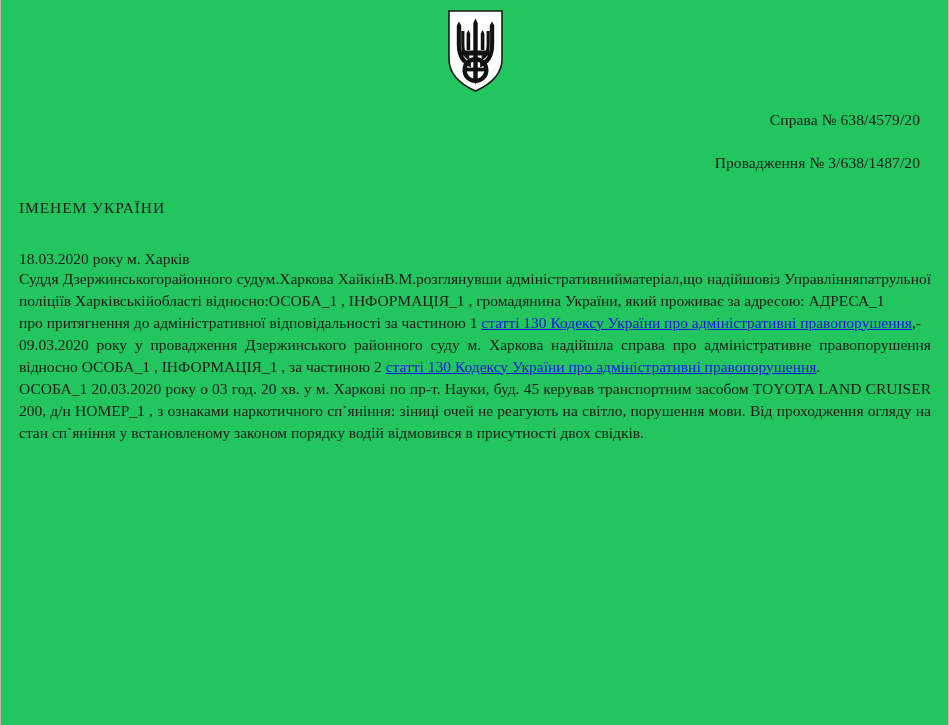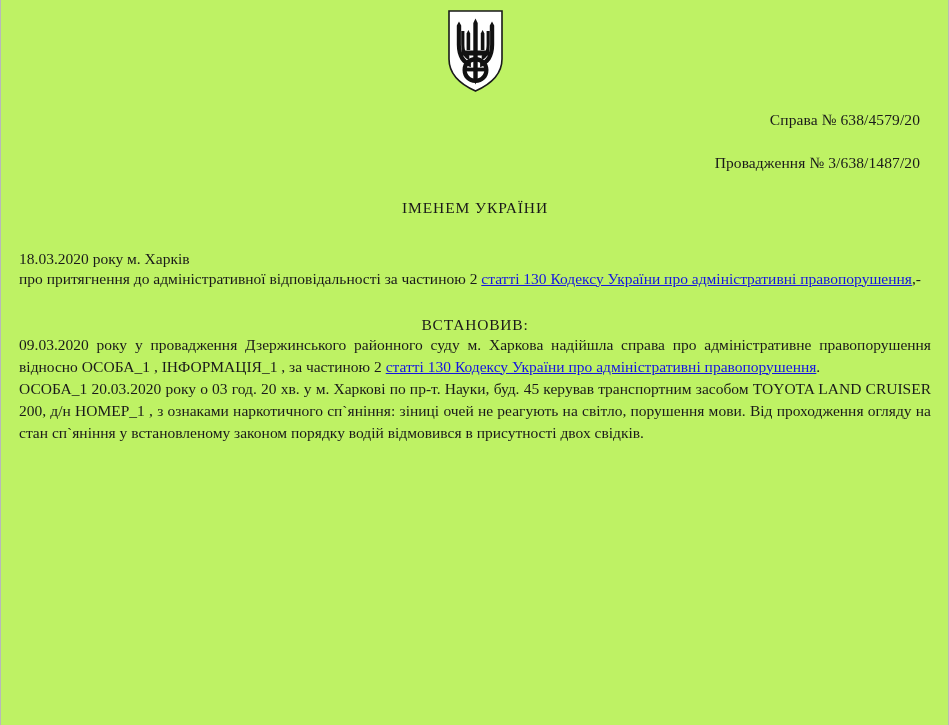--- a/index.html
+++ b/index.html
@@ -9,21 +9,21 @@
     background: #ffffff;
   }
   body {
     font-family: "Liberation Serif", "DejaVu Serif", serif;
   }
   .page {
     position: relative;
     width: 949px;
     height: 725px;
     box-sizing: border-box;
-    background: #bef264;
+    background: #22c55e;
     border: 1px solid #b9b9b9;
     border-top: none;
     border-bottom: none;
     overflow: hidden;
   }
   .inner {
     padding: 0 17px 0 18px;
   }
 
   
@@ -57,21 +57,20 @@
 
   
   .doc-title {
     text-align: center;
     font-size: 15.5px;
     color: #1a1a1a;
     letter-spacing: 0.9px;
     margin-top: 26px;
   }
   .doc-subtitle {
-    text-align: center;
     font-size: 15.5px;
     color: #1a1a1a;
     letter-spacing: 0.9px;
     margin-top: 27px;
   }
 
   
   .date-line {
     font-size: 15.5px;
     color: #1a1a1a;
@@ -149,23 +148,23 @@
 
     <div class="case-block">
       <div class="case-line">Справа № 638/4579/20</div>
       <div class="case-line">Провадження № 3/638/1487/20</div>
     </div>
 
     <div class="doc-subtitle">ІМЕНЕМ УКРАЇНИ</div>
 
     <div class="date-line">18.03.2020 року м. Харків</div>
 
+    <p class="body-par gap-md">Суддя Дзержинськогорайонного судум.Харкова ХайкінВ.М.розглянувши адміністративнийматеріал,що надійшовіз Управлінняпатрульної поліціїв Харківськійобласті відносно:ОСОБА_1 , ІНФОРМАЦІЯ_1 , громадянина України, який проживає за адресою: АДРЕСА_1</p>
 
-    <p class="body-par gap-lg"><span>про притягнення до адміністративної відповідальності за частиною 2 </span><a class="cite" href="#">статті 130 Кодексу України про адміністративні правопорушення</a><span>,-</span></p>
+    <p class="body-par gap-lg"><span>про притягнення до адміністративної відповідальності за частиною 1 </span><a class="cite" href="#">статті 130 Кодексу України про адміністративні правопорушення</a><span>,-</span></p>
 
-    <div class="section-head">ВСТАНОВИВ:</div>
 
     <p class="body-par gap-md"><span>09.03.2020 року у провадження Дзержинського районного суду м. Харкова надійшла справа про адміністративне правопорушення відносно ОСОБА_1 , ІНФОРМАЦІЯ_1 , за частиною 2 </span><a class="cite" href="#">статті 130 Кодексу України про адміністративні правопорушення</a><span>.</span></p>
 
     <p class="body-par gap-lg">ОСОБА_1 20.03.2020 року о 03 год. 20 хв. у м. Харкові по пр-т. Науки, буд. 45 керував транспортним засобом TOYOTA LAND CRUISER 200, д/н НОМЕР_1 , з ознаками наркотичного сп`яніння: зіниці очей не реагують на світло, порушення мови. Від проходження огляду на стан сп`яніння у встановленому законом порядку водій відмовився в присутності двох свідків.</p>
 
   </div>
 </div>
 
 </body></html>

